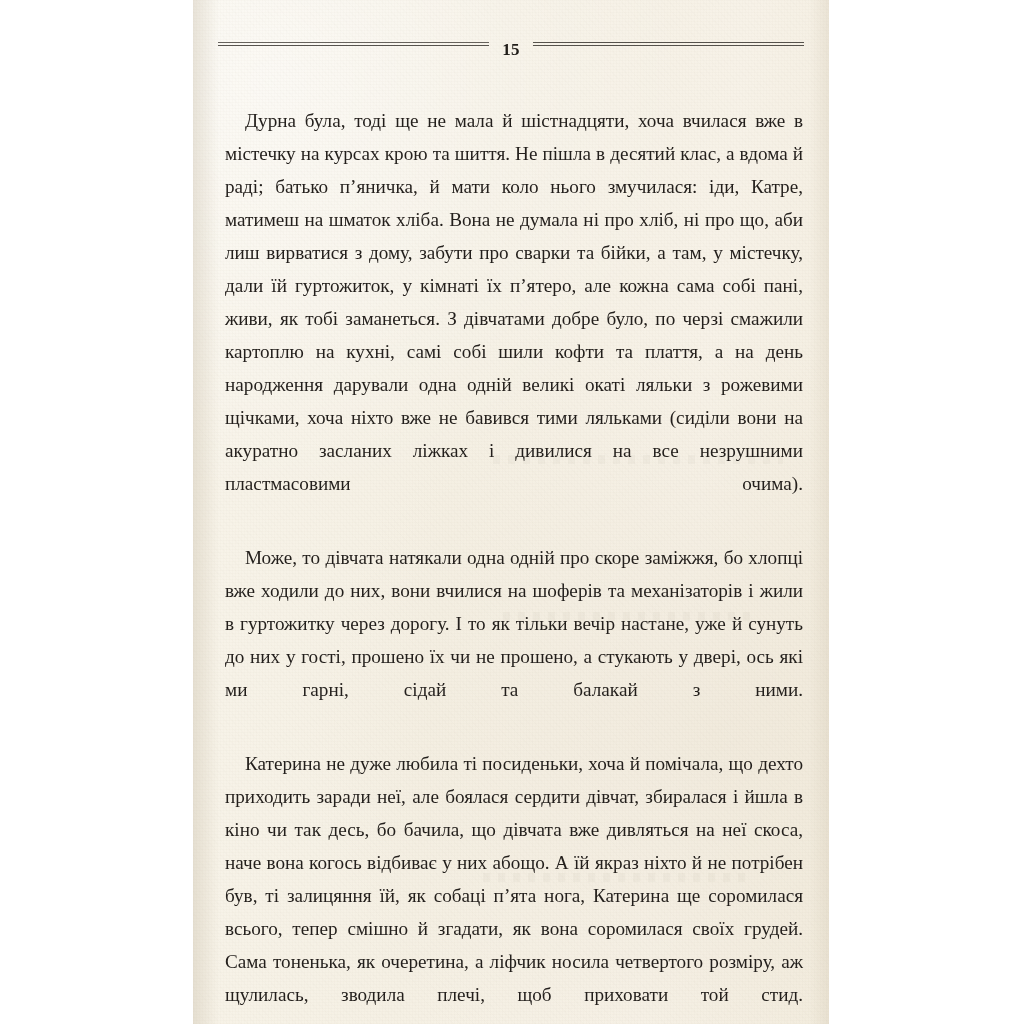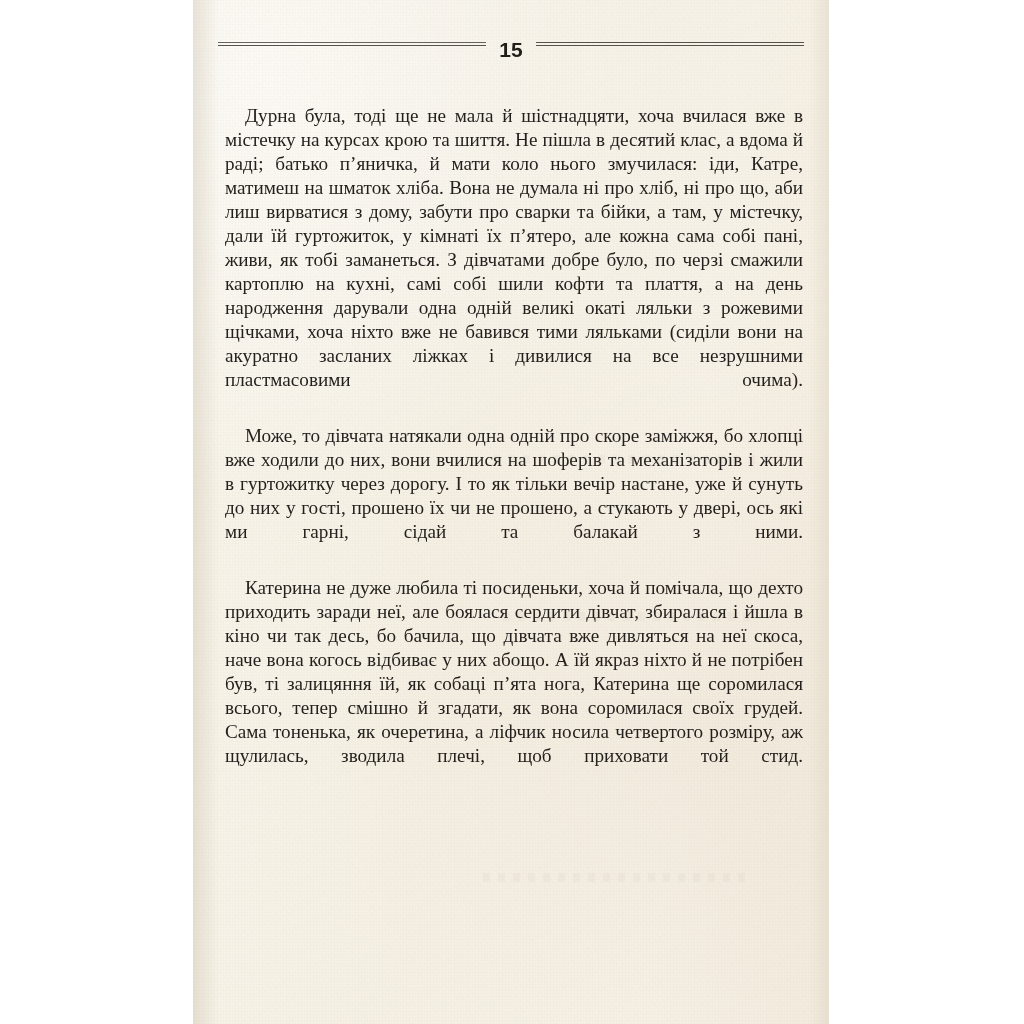--- a/index.html
+++ b/index.html
@@ -110,23 +110,23 @@
   }
   .head-rule::before { top: 1px; }
   .head-rule::after  { top: 4px; }
 
   
   #head-rule-left::before { transform: scaleY(0.9); }
 
   #page-number {
     flex: 0 0 auto;
     padding: 0 13px;
-    font-family: Liberation Sans, sans-serif;
+    font-family: Liberation Serif, serif;
     font-weight: bold;
-    font-size: 21px;
+    font-size: 17px;
     line-height: 1;
     color: #211e1a;
     letter-spacing: 0.2px;
     margin-top: 8px;
   }
 
   
   #text-block {
     position: absolute;
     left: 32px;
@@ -134,21 +134,21 @@
     width: 578px;
   }
 
   .para {
     margin: 0;
     text-indent: 20px;
     text-align: justify;
     text-justify: inter-word;
     font-family: "Liberation Serif", "DejaVu Serif", serif;
     font-size: 19.2px;
-    line-height: 24px;
+    line-height: 33px;
     color: #231f1c;
     hyphens: manual;
     -webkit-hyphens: manual;
     word-spacing: 0.2px;
   }
 
   .para + .para { margin-top: 8px; }
 
   
   .para::after {

